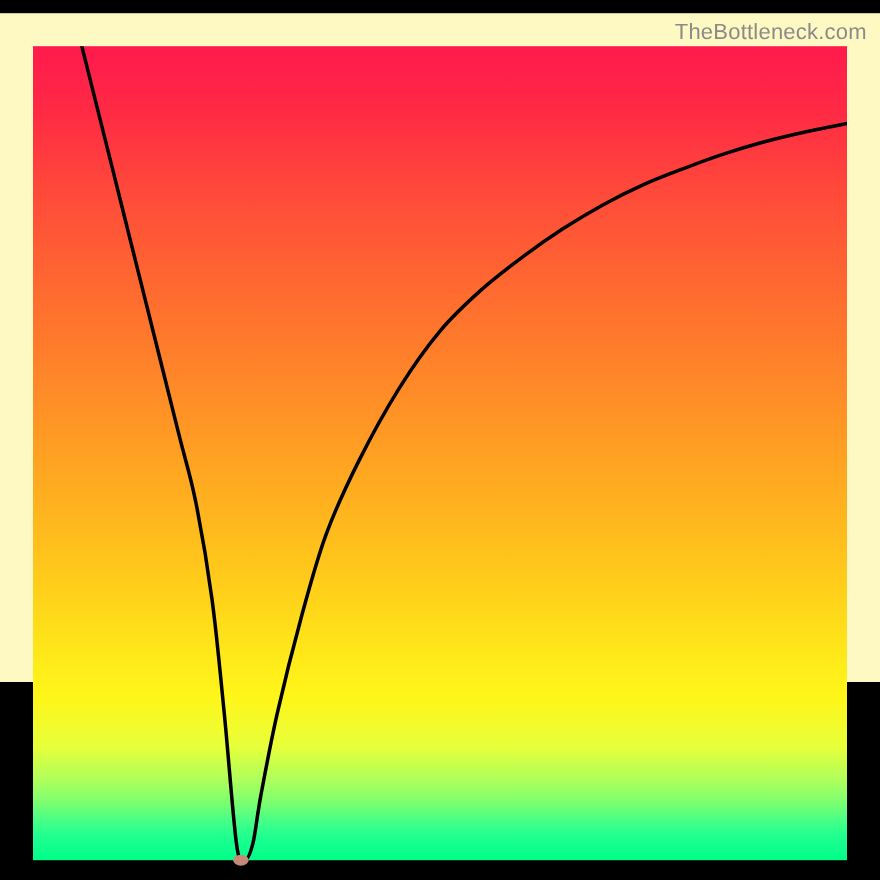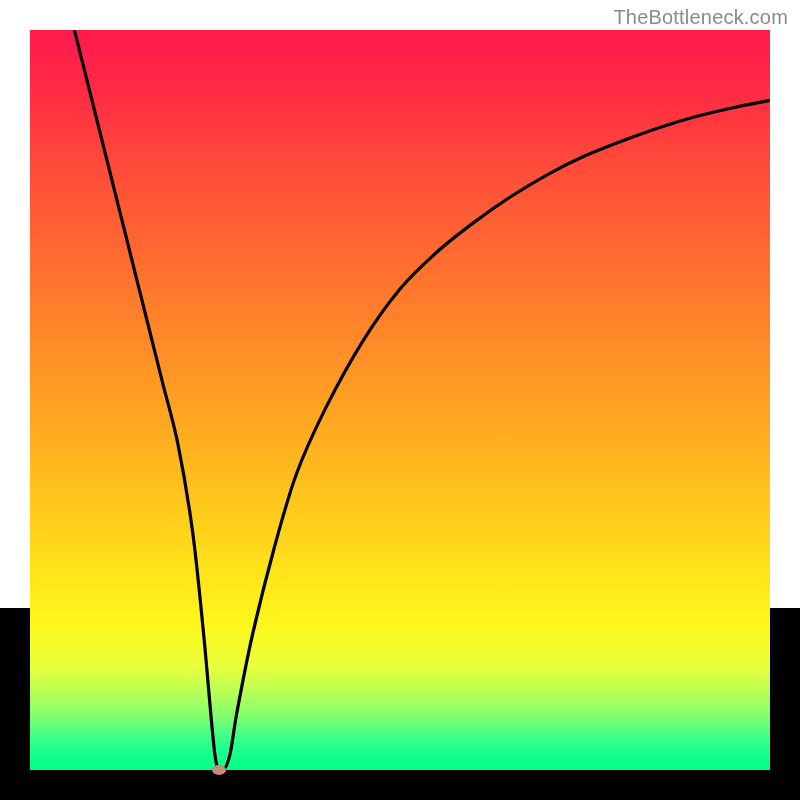--- a/index.html
+++ b/index.html
@@ -5,23 +5,23 @@
   * { margin: 0; padding: 0; box-sizing: border-box; }
   html, body {
     width: 800px;
     height: 800px;
     overflow: hidden;
     background: #000;
     font-family: Arial, Helvetica, sans-serif;
   }
   .frame {
     position: absolute;
-    left: 0; top: 0;
+    left: 0; top: 12px;
     width: 800px; height: 608px;
-    background: #ffffff;
+    background: #fef9c3;
   }
   .plot {
     position: absolute;
     left: 30px;
     top: 30px;
     width: 740px;
     height: 740px;
     background: linear-gradient(to bottom,
       #ff1a4d 0%,
       #ff2a44 8%,

